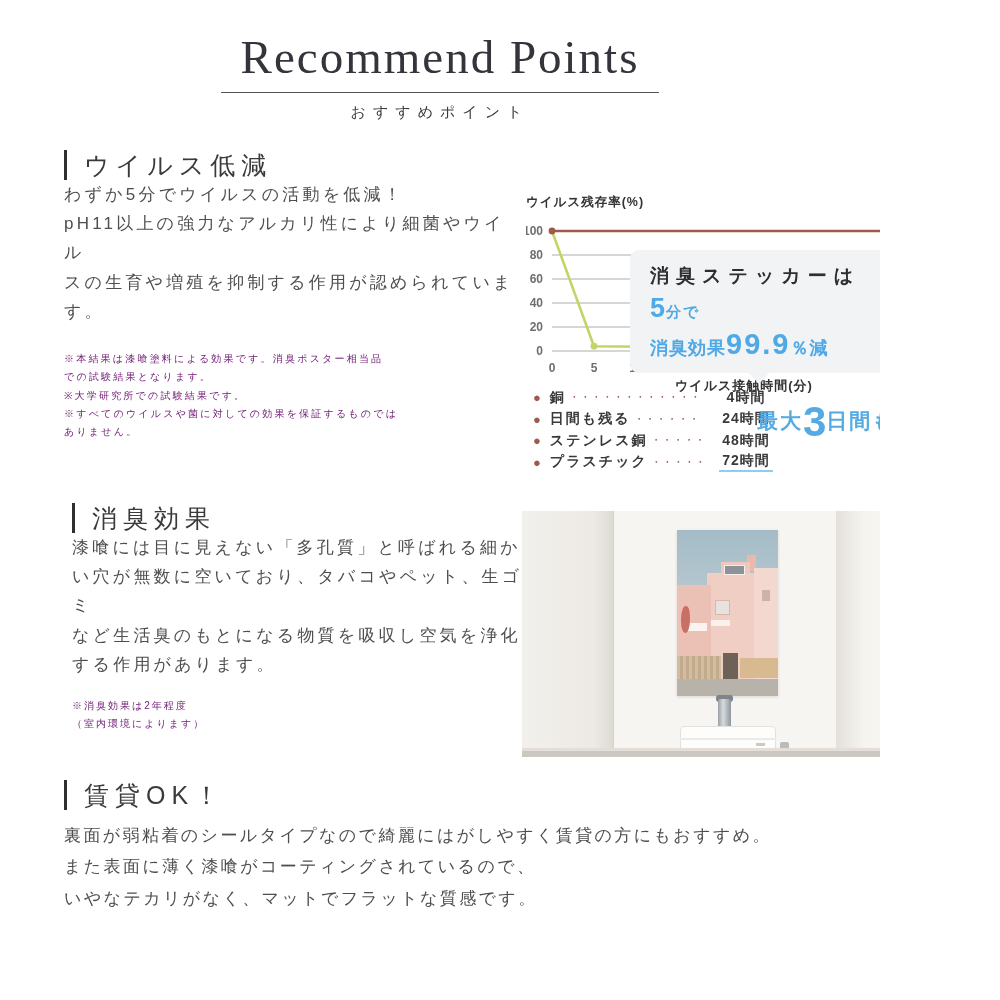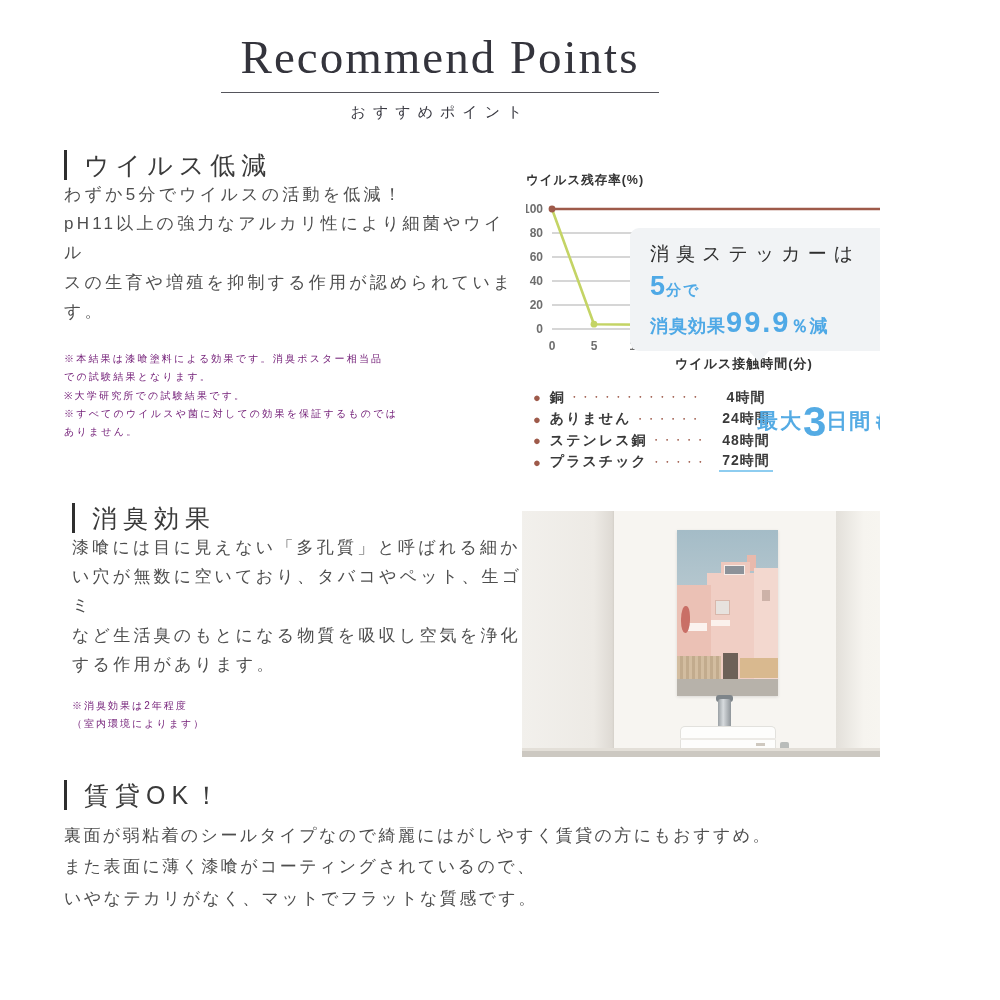--- a/index.html
+++ b/index.html
@@ -33,21 +33,21 @@
   .y-axis-label { font-size:12.5px; font-weight:bold; color:#333; letter-spacing:1px; }
   .x-axis-label { text-align:center; font-size:13px; font-weight:bold; color:#333;
     letter-spacing:1px; margin-top:0; }
   #virus-chart { display:block; margin-top:4px; }
   .tick { font-family:"Liberation Sans", sans-serif; font-size:12px; font-weight:600; fill:#6e6e6e; }
 
   .callout { position:absolute; left:104px; top:56px; width:258px; background:#f1f3f5;
     border-radius:9px; padding:13px 20px 12px; }
   .callout::after { content:""; position:absolute; left:118px; bottom:-11px; width:0; height:0;
     border-left:11px solid transparent; border-right:11px solid transparent; border-top:12px solid #f1f3f5; }
-  .callout-line1 { font-size:19px; font-weight:normal; color:#2e2e2e; letter-spacing:7px; }
+  .callout-line1 { font-size:19px; font-weight:bold; color:#2e2e2e; letter-spacing:7px; }
   .callout-blue { color:#4fa9e6; font-weight:bold; line-height:1.15; margin-top:4px; }
   .co-big { font-size:27px; letter-spacing:1px; }
   .co-small { font-size:15px; letter-spacing:2px; }
   .co-mid { font-size:18px; letter-spacing:1px; }
   .co-num { font-size:29px; letter-spacing:2px; }
 
   
   #legend { left:533px; top:387px; width:240px; }
   .legend-row { display:flex; align-items:center; height:21.5px; font-size:14px;
     font-weight:bold; color:#3a3a3a; }
@@ -119,21 +119,21 @@
 pH11以上の強力なアルカリ性により細菌やウイル
 スの生育や増殖を抑制する作用が認められていま
 す。</div>
     <div class="sec-notes">※本結果は漆喰塗料による効果です。消臭ポスター相当品
 での試験結果となります。
 ※大学研究所での試験結果です。
 ※すべてのウイルスや菌に対しての効果を保証するものでは
 ありません。</div>
   </div>
 
-  <div id="chart-block" class="abs" style="position:absolute;">
+  <div id="chart-block" class="abs" style="position:absolute;margin-top:22px;">
     <div class="y-axis-label">ウイルス残存率(%)</div>
     <svg id="virus-chart" width="436" height="162" viewBox="0 0 436 162">
         <line x1="26" y1="136" x2="429" y2="136" stroke="#c9c9c9" stroke-width="1.6"></line>
         <text x="17" y="140" text-anchor="end" class="tick">0</text>
         <line x1="26" y1="112" x2="429" y2="112" stroke="#c9c9c9" stroke-width="1.6"></line>
         <text x="17" y="116" text-anchor="end" class="tick">20</text>
         <line x1="26" y1="88" x2="429" y2="88" stroke="#c9c9c9" stroke-width="1.6"></line>
         <text x="17" y="92" text-anchor="end" class="tick">40</text>
         <line x1="26" y1="64" x2="429" y2="64" stroke="#c9c9c9" stroke-width="1.6"></line>
         <text x="17" y="68" text-anchor="end" class="tick">60</text>
@@ -169,21 +169,21 @@
 
   <div id="legend" class="abs">
     <div class="legend-row">
       <span class="bullet">●</span>
       <span class="legend-label">銅</span>
       <span class="leader">・・・・・・・・・・・・・・・・・・・・</span>
       <span class="legend-value">4時間</span>
     </div>
     <div class="legend-row">
       <span class="bullet">●</span>
-      <span class="legend-label">ありません</span>
+      <span class="legend-label">日間も残る</span>
       <span class="leader">・・・・・・・・・・・・・・・・・・・・</span>
       <span class="legend-value">24時間</span>
     </div>
     <div class="legend-row">
       <span class="bullet">●</span>
       <span class="legend-label">ステンレス銅</span>
       <span class="leader">・・・・・・・・・・・・・・・・・・・・</span>
       <span class="legend-value">48時間</span>
     </div>
     <div class="legend-row">

